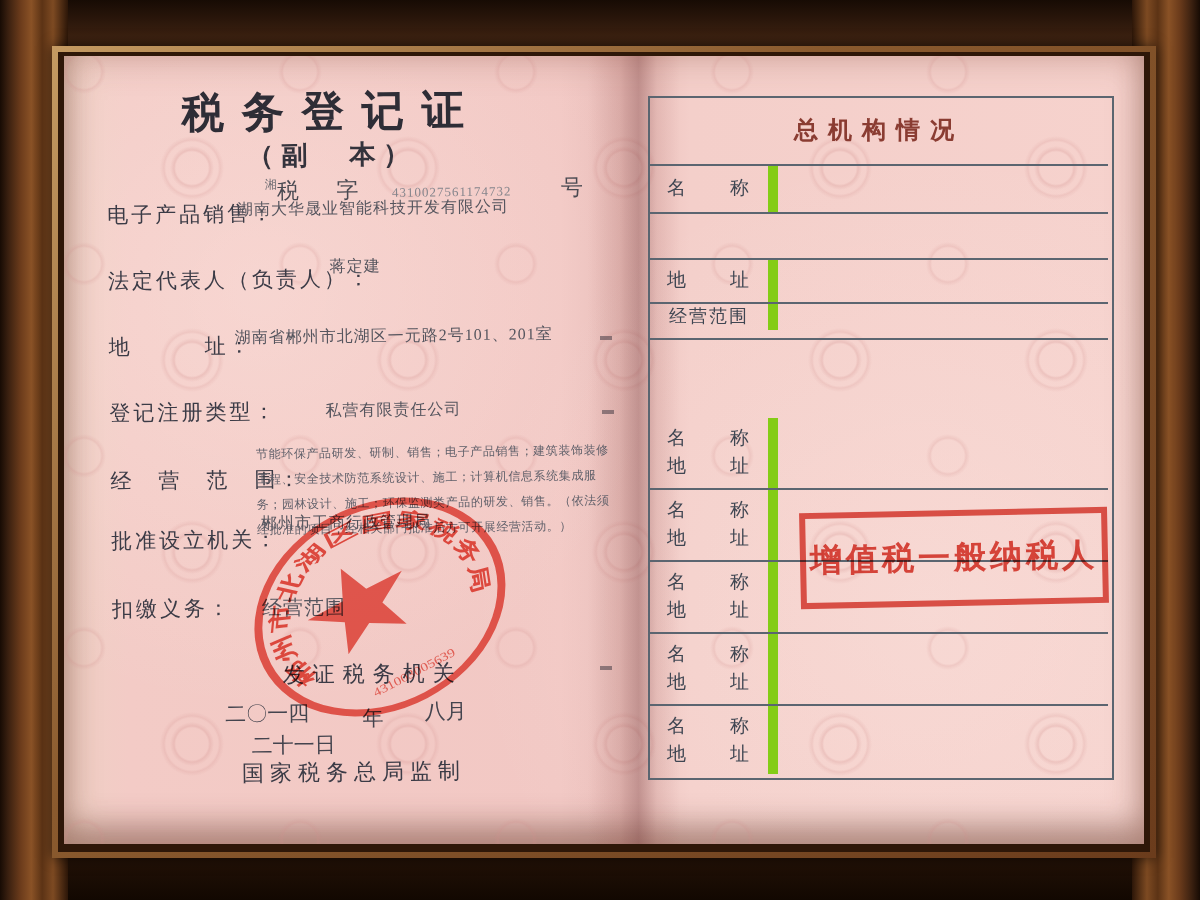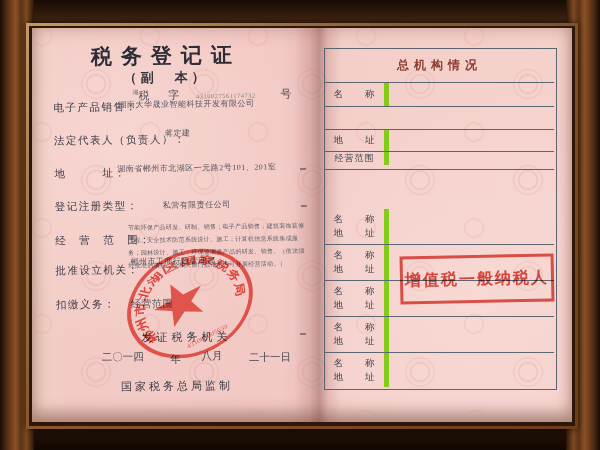--- a/index.html
+++ b/index.html
@@ -48,21 +48,21 @@
   .serial{position:absolute;left:134px;top:88px;width:175px;font-size:11px;color:#4a4a52;}
   .serial .sm{font-size:6px;vertical-align:top;color:#6a6a70;}
   .serial .num{font-size:6.5px;color:#85858c;letter-spacing:.5px;}
   .fld-label{position:absolute;font-size:10.5px;letter-spacing:1.5px;color:#3b3b46;white-space:nowrap;}
   .fld-value{position:absolute;font-size:8px;color:#55555e;white-space:nowrap;letter-spacing:.5px;}
   .scope-value{position:absolute;left:128px;top:221px;width:300px;font-size:10px;line-height:2.1;
     color:#60606a;transform:scale(.60);transform-origin:0 0;white-space:normal;letter-spacing:.5px;}
   .issuer{position:absolute;left:110px;top:330px;width:150px;text-align:center;
     font-size:11px;letter-spacing:4px;color:#3b3b46;}
   .dateline{position:absolute;left:100px;top:350px;width:200px;font-size:10.5px;color:#44444e;}
-  .dateline span{display:inline-block;}
+  .dateline span{display:inline-block;margin-left:11px;}
   .footer-line{position:absolute;left:95px;top:379px;width:160px;text-align:center;
     font-size:11px;letter-spacing:3px;color:#3b3b46;}
 
   
   .round-stamp{position:absolute;left:120px;top:250px;width:138px;height:108px;
     transform:rotate(-27deg);mix-blend-mode:multiply;opacity:.88;}
 
   
   .rtable{position:absolute;left:324px;top:48px;width:231px;height:340px;
     border:1px solid #5b6570;}

